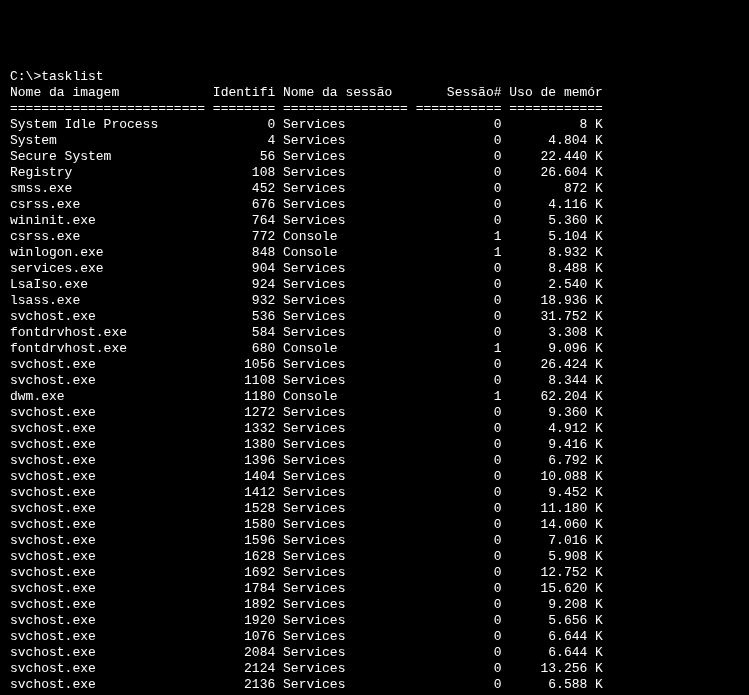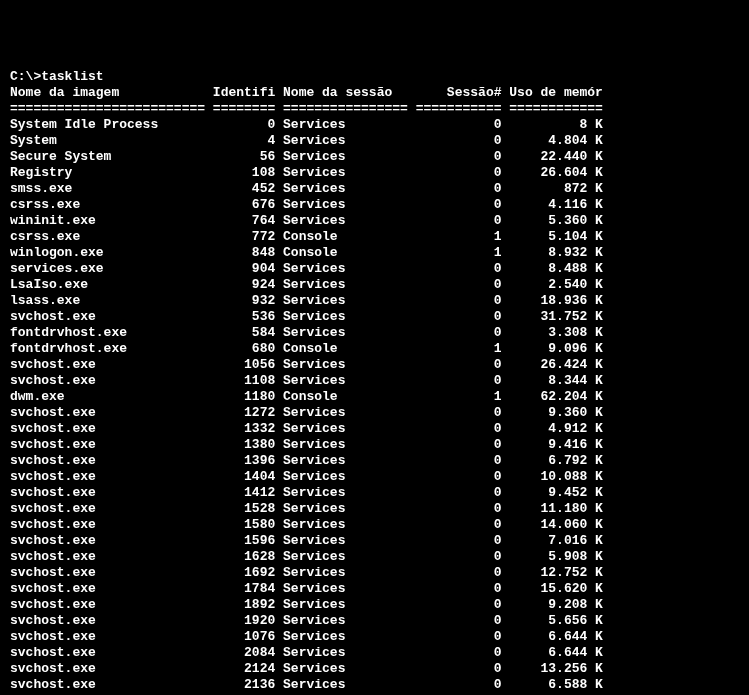--- a/index.html
+++ b/index.html
@@ -7,21 +7,21 @@
       padding: 5px 10px;
       background: #000;
       color: #fff;
       font-family: Consolas, 'Courier New', monospace;
       font-size: 13px;
       line-height: 16px;
       white-space: pre;
       width: 749px;
       box-sizing: border-box;
     }
-    .line { display: block; font-weight: bold; }
+    .line { display: block; }
   </style>
 </head>
 <body>
 
 
 
 <div id="console"><span class="line">C:\&gt;tasklist</span><span class="line"></span><span class="line">Nome da imagem            Identifi Nome da sessão       Sessão# Uso de memór</span><span class="line">========================= ======== ================ =========== ============</span><span class="line">System Idle Process              0 Services                   0          8 K</span><span class="line">System                           4 Services                   0      4.804 K</span><span class="line">Secure System                   56 Services                   0     22.440 K</span><span class="line">Registry                       108 Services                   0     26.604 K</span><span class="line">smss.exe                       452 Services                   0        872 K</span><span class="line">csrss.exe                      676 Services                   0      4.116 K</span><span class="line">wininit.exe                    764 Services                   0      5.360 K</span><span class="line">csrss.exe                      772 Console                    1      5.104 K</span><span class="line">winlogon.exe                   848 Console                    1      8.932 K</span><span class="line">services.exe                   904 Services                   0      8.488 K</span><span class="line">LsaIso.exe                     924 Services                   0      2.540 K</span><span class="line">lsass.exe                      932 Services                   0     18.936 K</span><span class="line">svchost.exe                    536 Services                   0     31.752 K</span><span class="line">fontdrvhost.exe                584 Services                   0      3.308 K</span><span class="line">fontdrvhost.exe                680 Console                    1      9.096 K</span><span class="line">svchost.exe                   1056 Services                   0     26.424 K</span><span class="line">svchost.exe                   1108 Services                   0      8.344 K</span><span class="line">dwm.exe                       1180 Console                    1     62.204 K</span><span class="line">svchost.exe                   1272 Services                   0      9.360 K</span><span class="line">svchost.exe                   1332 Services                   0      4.912 K</span><span class="line">svchost.exe                   1380 Services                   0      9.416 K</span><span class="line">svchost.exe                   1396 Services                   0      6.792 K</span><span class="line">svchost.exe                   1404 Services                   0     10.088 K</span><span class="line">svchost.exe                   1412 Services                   0      9.452 K</span><span class="line">svchost.exe                   1528 Services                   0     11.180 K</span><span class="line">svchost.exe                   1580 Services                   0     14.060 K</span><span class="line">svchost.exe                   1596 Services                   0      7.016 K</span><span class="line">svchost.exe                   1628 Services                   0      5.908 K</span><span class="line">svchost.exe                   1692 Services                   0     12.752 K</span><span class="line">svchost.exe                   1784 Services                   0     15.620 K</span><span class="line">svchost.exe                   1892 Services                   0      9.208 K</span><span class="line">svchost.exe                   1920 Services                   0      5.656 K</span><span class="line">svchost.exe                   1076 Services                   0      6.644 K</span><span class="line">svchost.exe                   2084 Services                   0      6.644 K</span><span class="line">svchost.exe                   2124 Services                   0     13.256 K</span><span class="line">svchost.exe                   2136 Services                   0      6.588 K</span><span class="line">svchost.exe                   2148 Services                   0      5.436 K</span></div>
 
 
 

